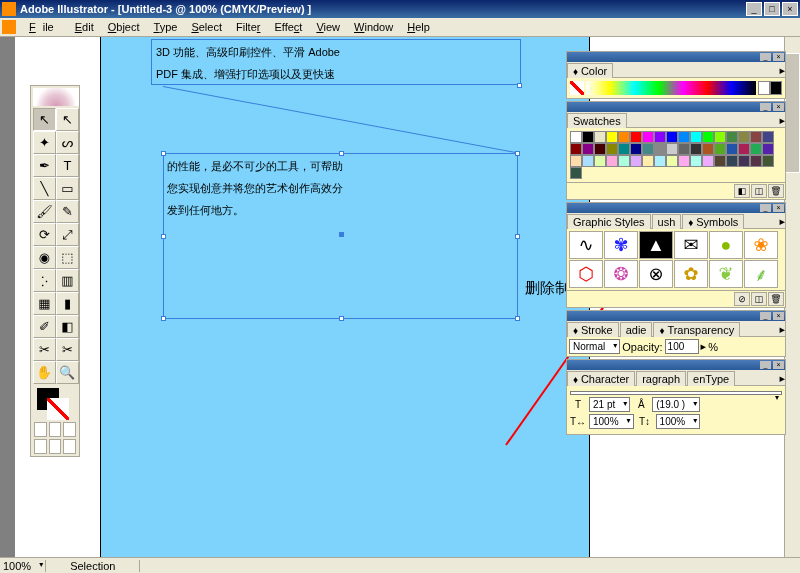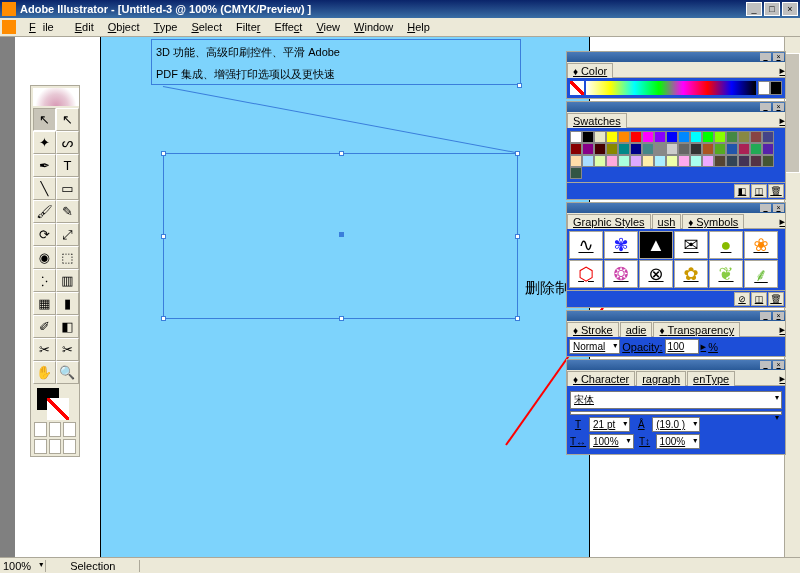--- a/index.html
+++ b/index.html
@@ -36,21 +36,21 @@
 .tool { width: 23px; height: 23px; background: #ece9d8; border: 1px solid #fff; border-right-color: #aca899; border-bottom-color: #aca899; display: flex; align-items: center; justify-content: center; font-size: 13px; }
 .tool.sel { background: #c8c4b8; border-color: #aca899 #fff #fff #aca899; }
 .colorswatch { margin-top: 4px; height: 32px; position: relative; }
 .fillbox { position: absolute; top: 0; left: 4px; width: 22px; height: 22px; background: #000; border: 1px solid #000; }
 .nonebox { position: absolute; top: 10px; left: 14px; width: 22px; height: 22px; background: #fff; }
 .nonebox::after { content: ""; position: absolute; inset: 0; background: linear-gradient(to top right, transparent 45%, red 45%, red 55%, transparent 55%); }
 .minirow { display: flex; margin-top: 2px; }
 .mini { width: 15px; height: 15px; border: 1px solid #aca899; margin: 0 1px; background: #fff; }
 
 .panel-stack { position: absolute; top: 51px; right: 14px; width: 220px; }
-.panel { background: #1d4ed8; border: 1px solid #aca899; margin-bottom: 2px; text-decoration: underline; }
+.panel { background: #fef9c3; border: 1px solid #aca899; margin-bottom: 2px; }
 .panel-hdr { background: linear-gradient(#4a7ab8,#2a5a98); height: 10px; display: flex; justify-content: flex-end; }
 .panel-hdr .hbtn { width: 11px; height: 8px; background: #c0c0c0; margin: 1px; font-size: 7px; text-align: center; line-height: 8px; }
 .tabrow { display: flex; background: #ece9d8; border-bottom: 1px solid #aca899; height: 16px; align-items: flex-end; }
 .tab { padding: 1px 5px; border: 1px solid #aca899; border-bottom: none; background: #ece9d8; margin-right: 1px; font-size: 10px; position: relative; top: 1px; }
 .tab.act { background: #ece9d8; z-index: 1; }
 .panel-body { padding: 3px; min-height: 20px; }
 
 .color-body { display: flex; align-items: center; }
 .spectrum { flex: 1; height: 14px; background: linear-gradient(to right, #fff,#ff0,#0ff,#0f0,#f0f,#f00,#00f,#000); margin: 0 2px; }
 .none-sw { width: 14px; height: 14px; background: #fff; position: relative; }
@@ -123,20 +123,25 @@
       <div class="text2-sel">
         <div class="handle" style="top:-3px;left:-3px"></div>
         <div class="handle" style="top:-3px;left:175px"></div>
         <div class="handle" style="top:-3px;right:-3px"></div>
         <div class="handle" style="top:80px;left:-3px"></div>
         <div class="handle" style="top:80px;right:-3px"></div>
         <div class="handle" style="bottom:-3px;left:-3px"></div>
         <div class="handle" style="bottom:-3px;left:175px"></div>
         <div class="handle" style="bottom:-3px;right:-3px"></div>
         <div style="position:absolute;top:78px;left:175px;width:5px;height:5px;background:#3a7edb"></div>
+      </div>
+      <div class="text2">
+        <div>的性能，是必不可少的工具，可帮助</div>
+        <div>您实现创意并将您的艺术创作高效分</div>
+        <div>发到任何地方。</div>
       </div>
 
       <div class="label-del">删除制作</div>
 
       <svg class="red-arrow" width="120" height="150">
         <line x1="10" y1="145" x2="108" y2="6" stroke="#f00" stroke-width="2"></line>
         <polygon points="108,6 96,18 104,22" fill="#f00"></polygon>
       </svg>
     </div>
   </div>
@@ -343,23 +348,20 @@
       </div>
     <div class="tabrow">
       <div class="tab act">♦ <span>Character</span></div>
       <div class="tab"><span>ragraph</span></div>
       <div class="tab"><span>enType</span></div>
       <div style="flex:1"></div>
         <span>▸</span>
     </div>
     <div class="char-body">
       <div class="char-row">
-          <div class="sel-box wide-sel">宋体</div>
-        </div>
-      <div class="char-row">
           <div class="sel-box wide-sel">  </div>
         </div>
       <div class="char-row">
         <span class="char-ico">T</span>
         <div class="sel-box">21 pt</div>
         <span class="char-ico">Å</span>
         <div class="sel-box">(19.0 )</div>
       </div>
       <div class="char-row">
         <span class="char-ico">T↔</span>

